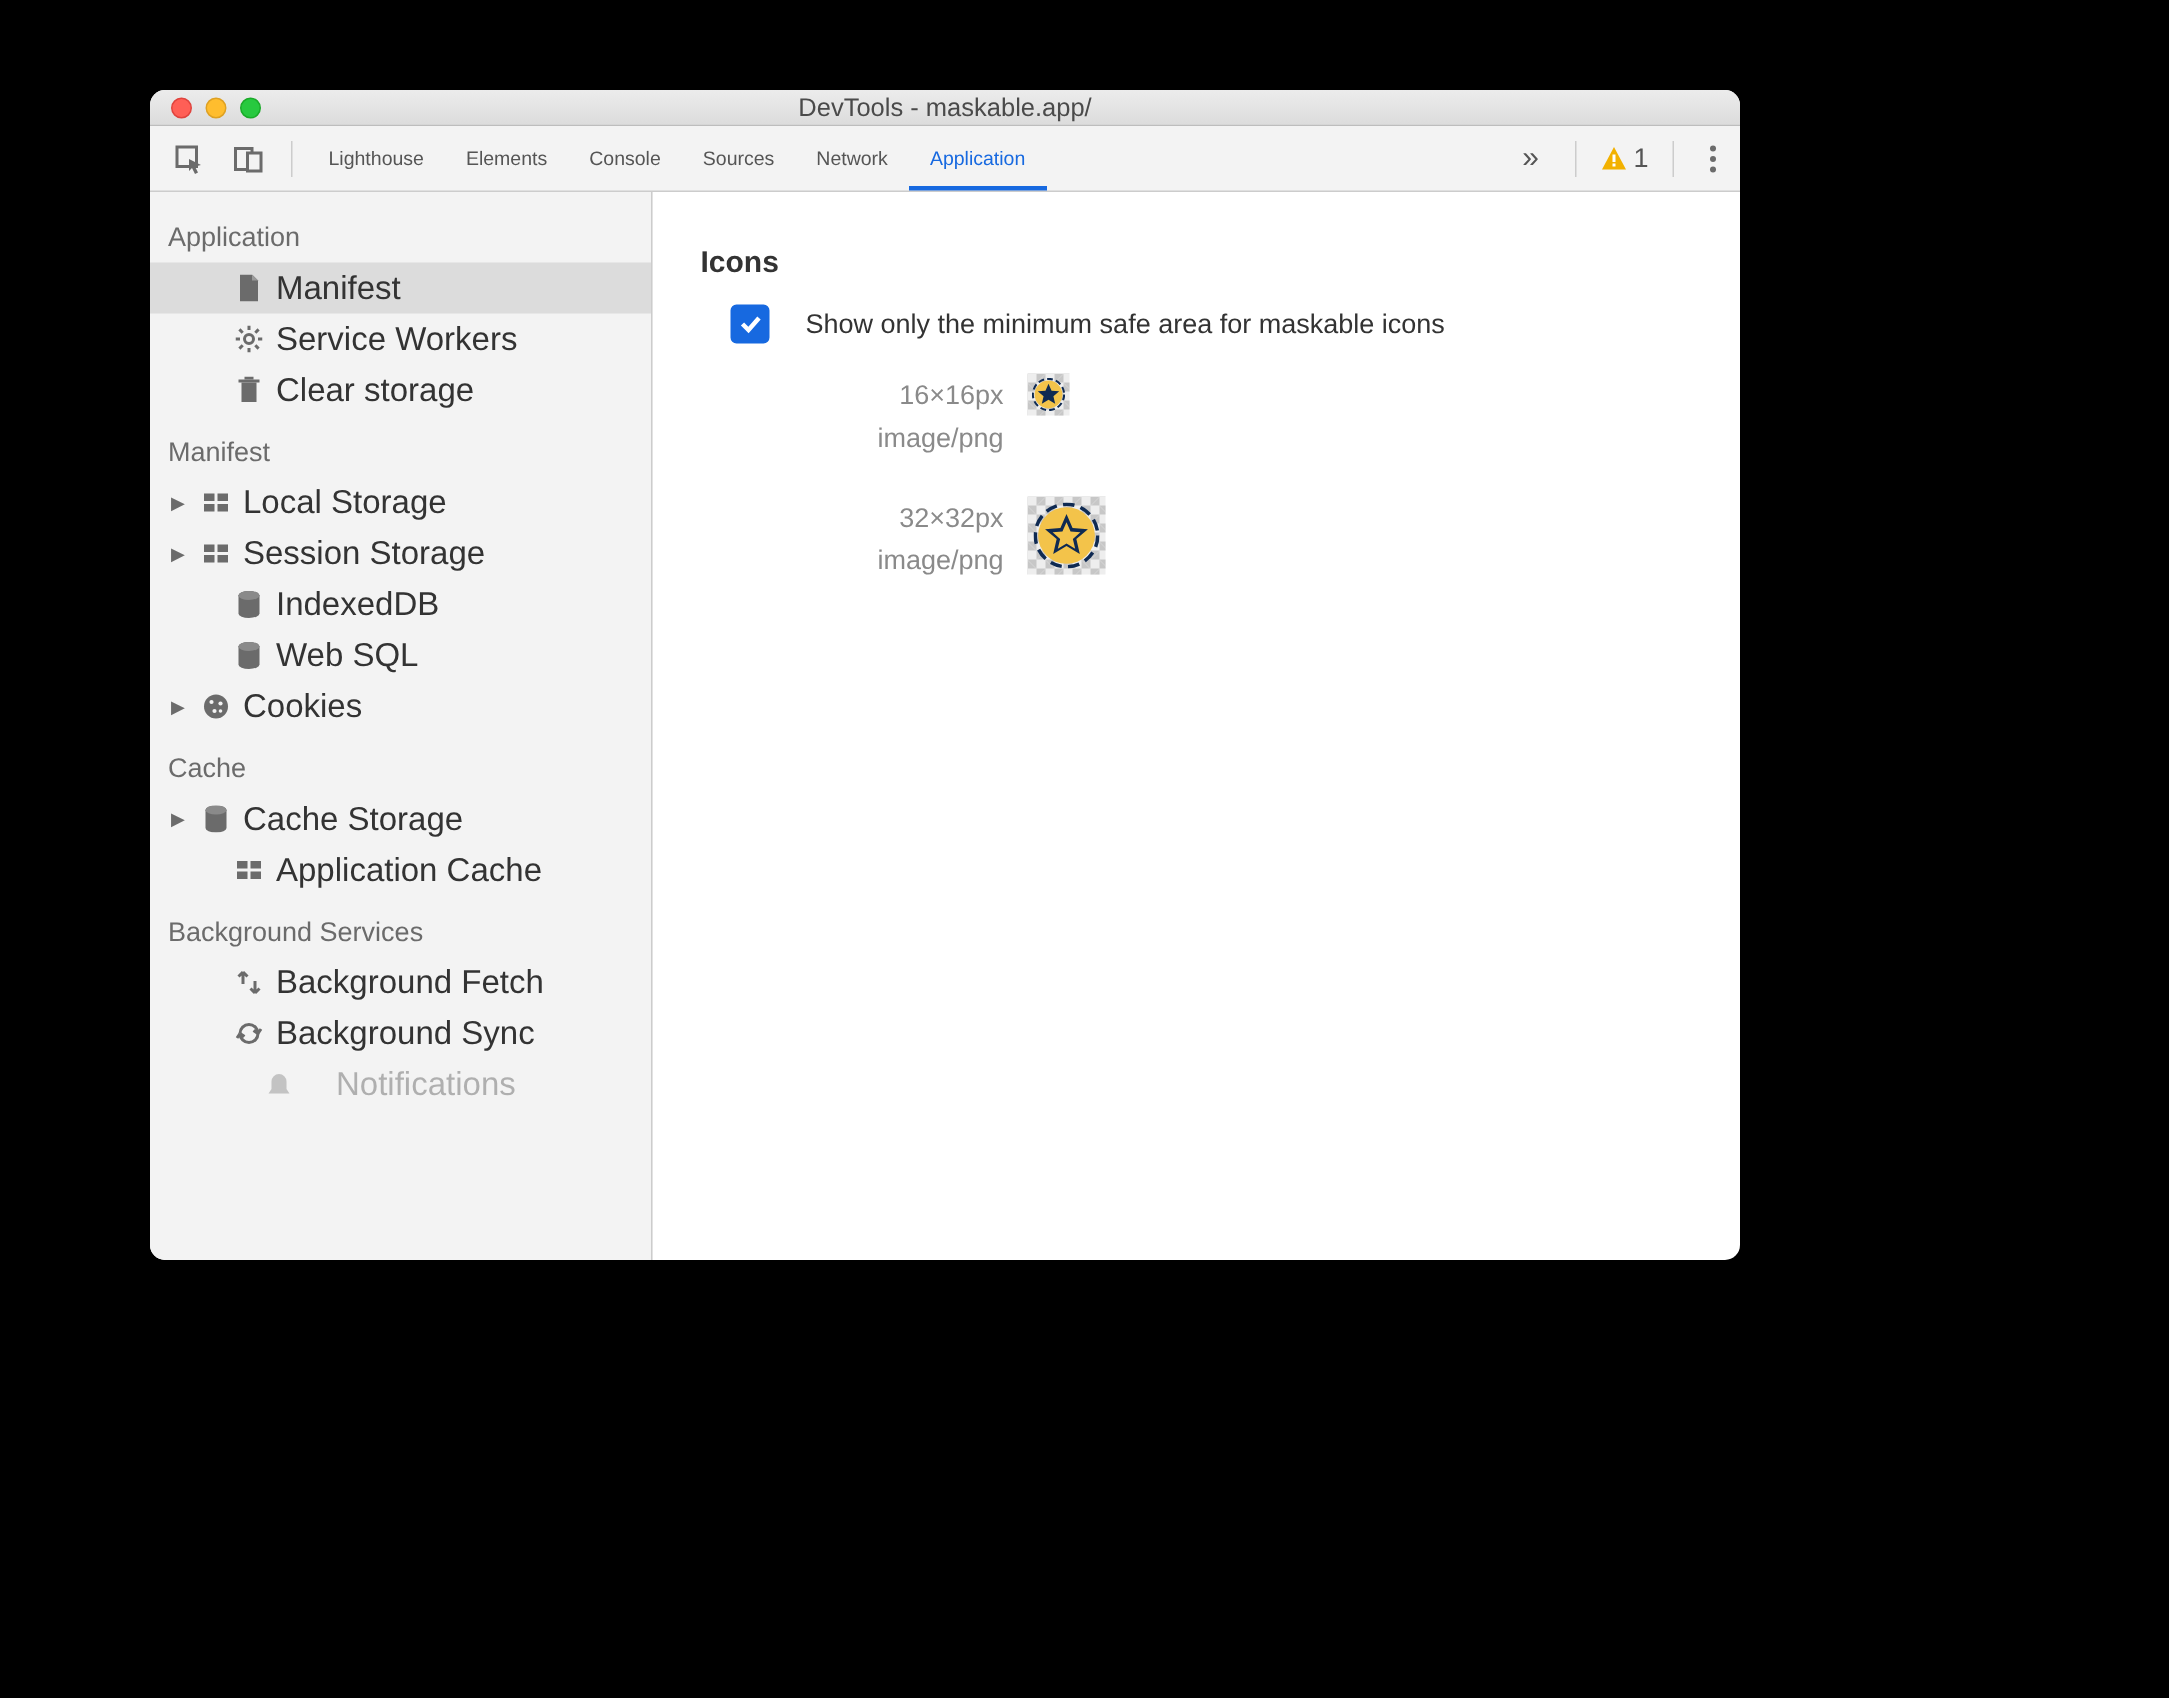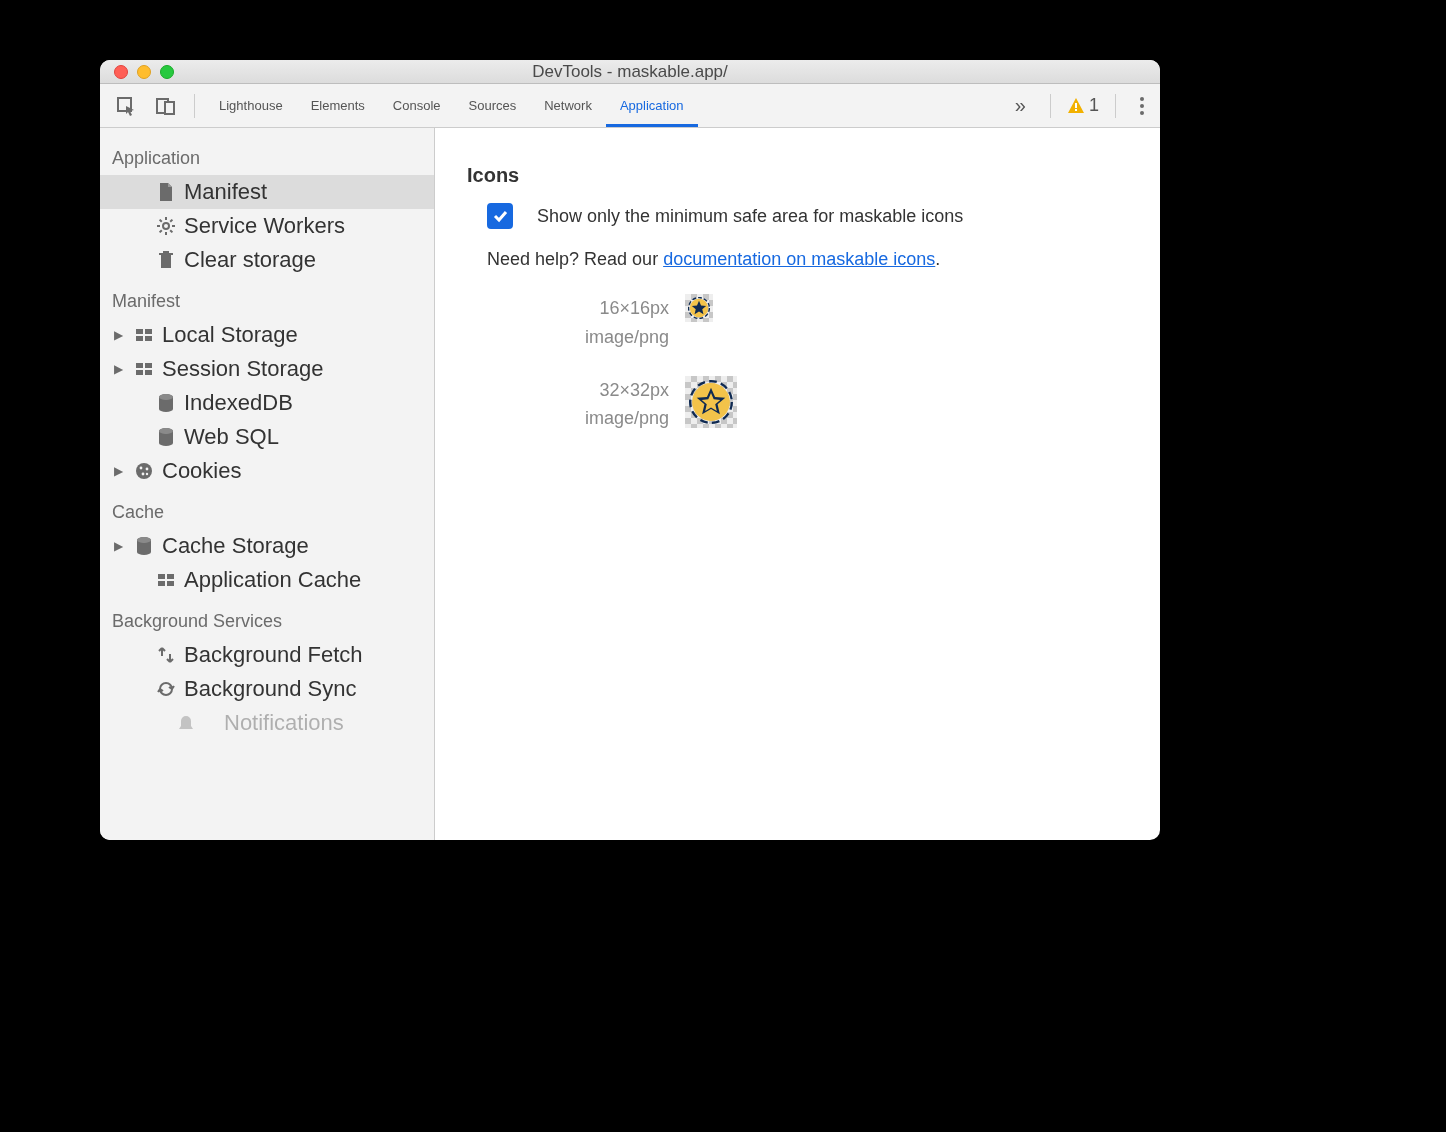--- a/index.html
+++ b/index.html
@@ -427,23 +427,20 @@
 
       <div class="checkbox-row">
         <div class="checkbox">
           <svg width="16" height="16" viewBox="0 0 16 16">
               <path d="M3 8 L7 12 L14 4" stroke="#fff" stroke-width="3" fill="none"></path>
             </svg>
         </div>
         <span>Show only the minimum safe area for maskable icons</span>
       </div>
 
-      <div class="help-row">
-        <span>Need help? Read our </span><a href="#">documentation on maskable icons</a><span>.</span>
-      </div>
 
 
       <div class="icon-row">
         <div class="labels">
           <div>16×16px</div>
           <div>image/png</div>
         </div>
         <div class="preview">
           <div class="checker small" style="width:28px;height:28px;">
             <svg width="22" height="22" viewBox="0 0 228 228">

